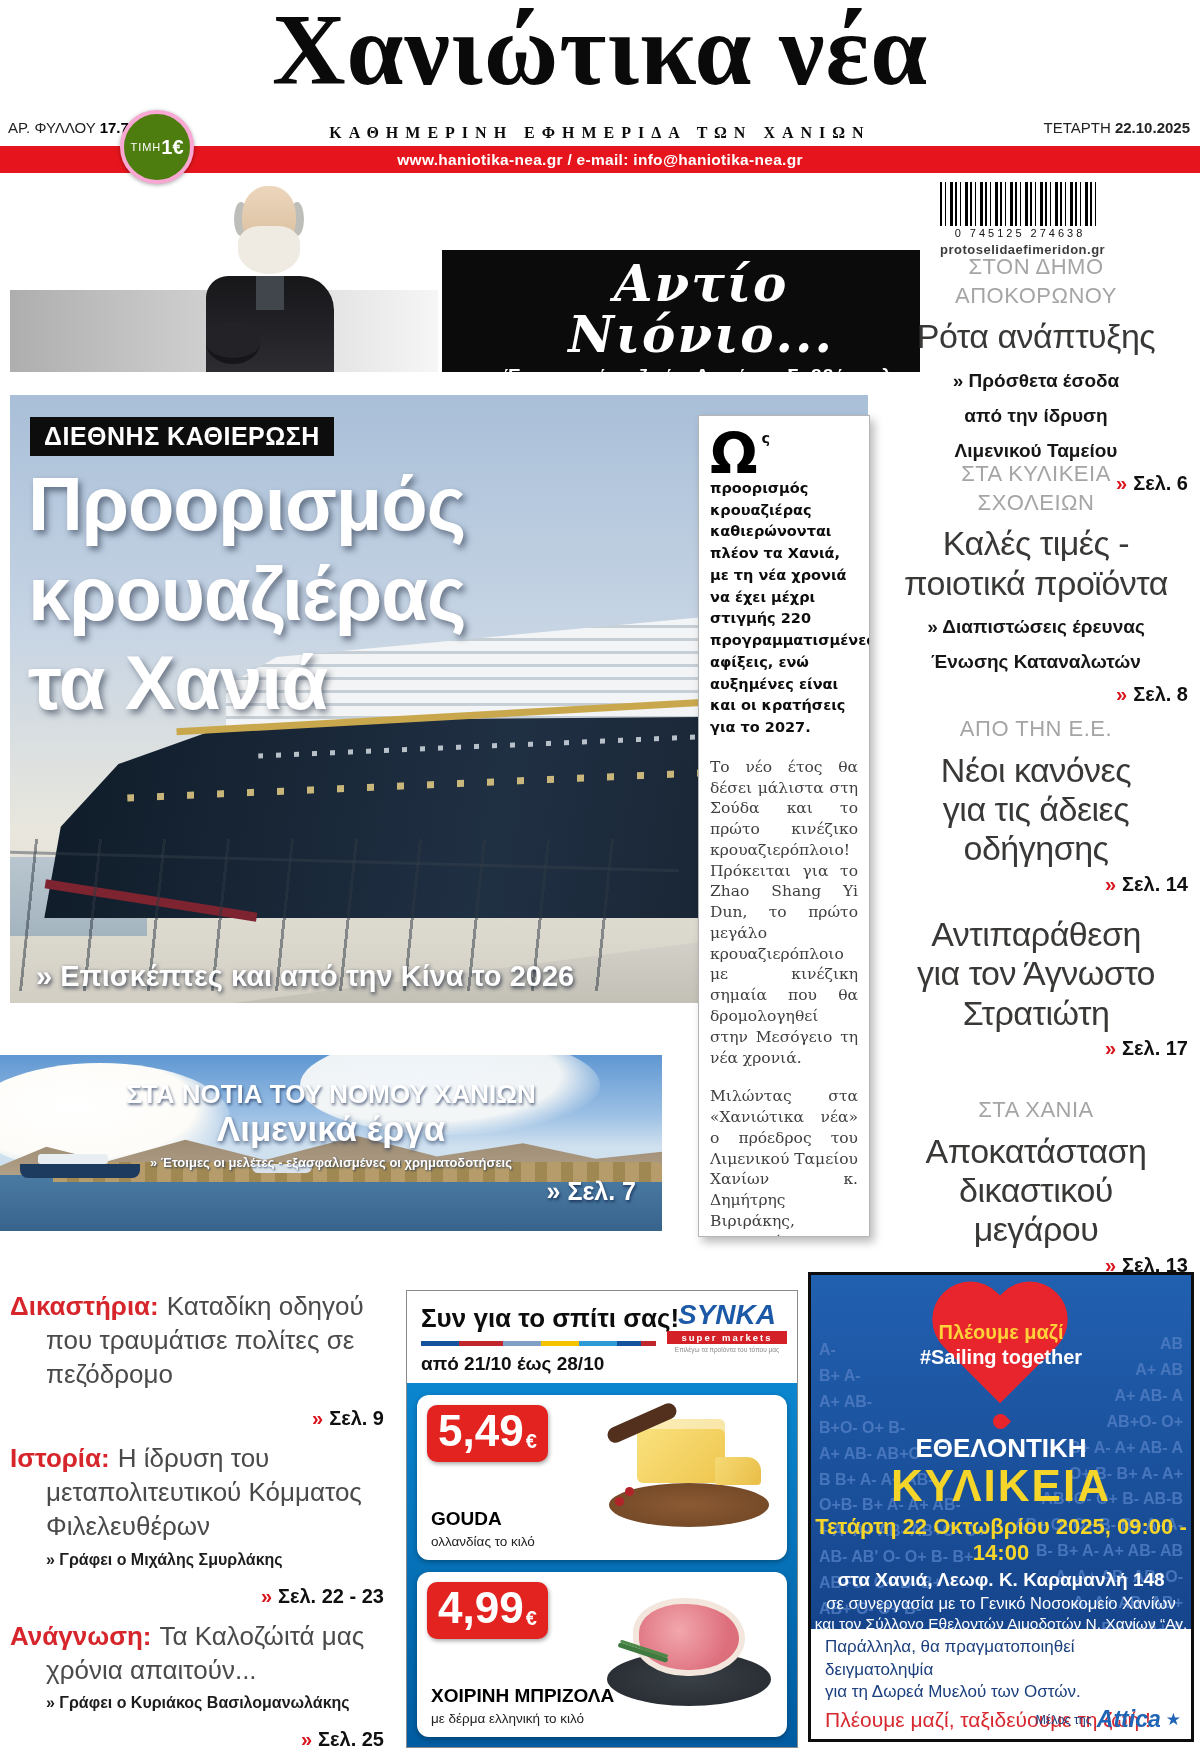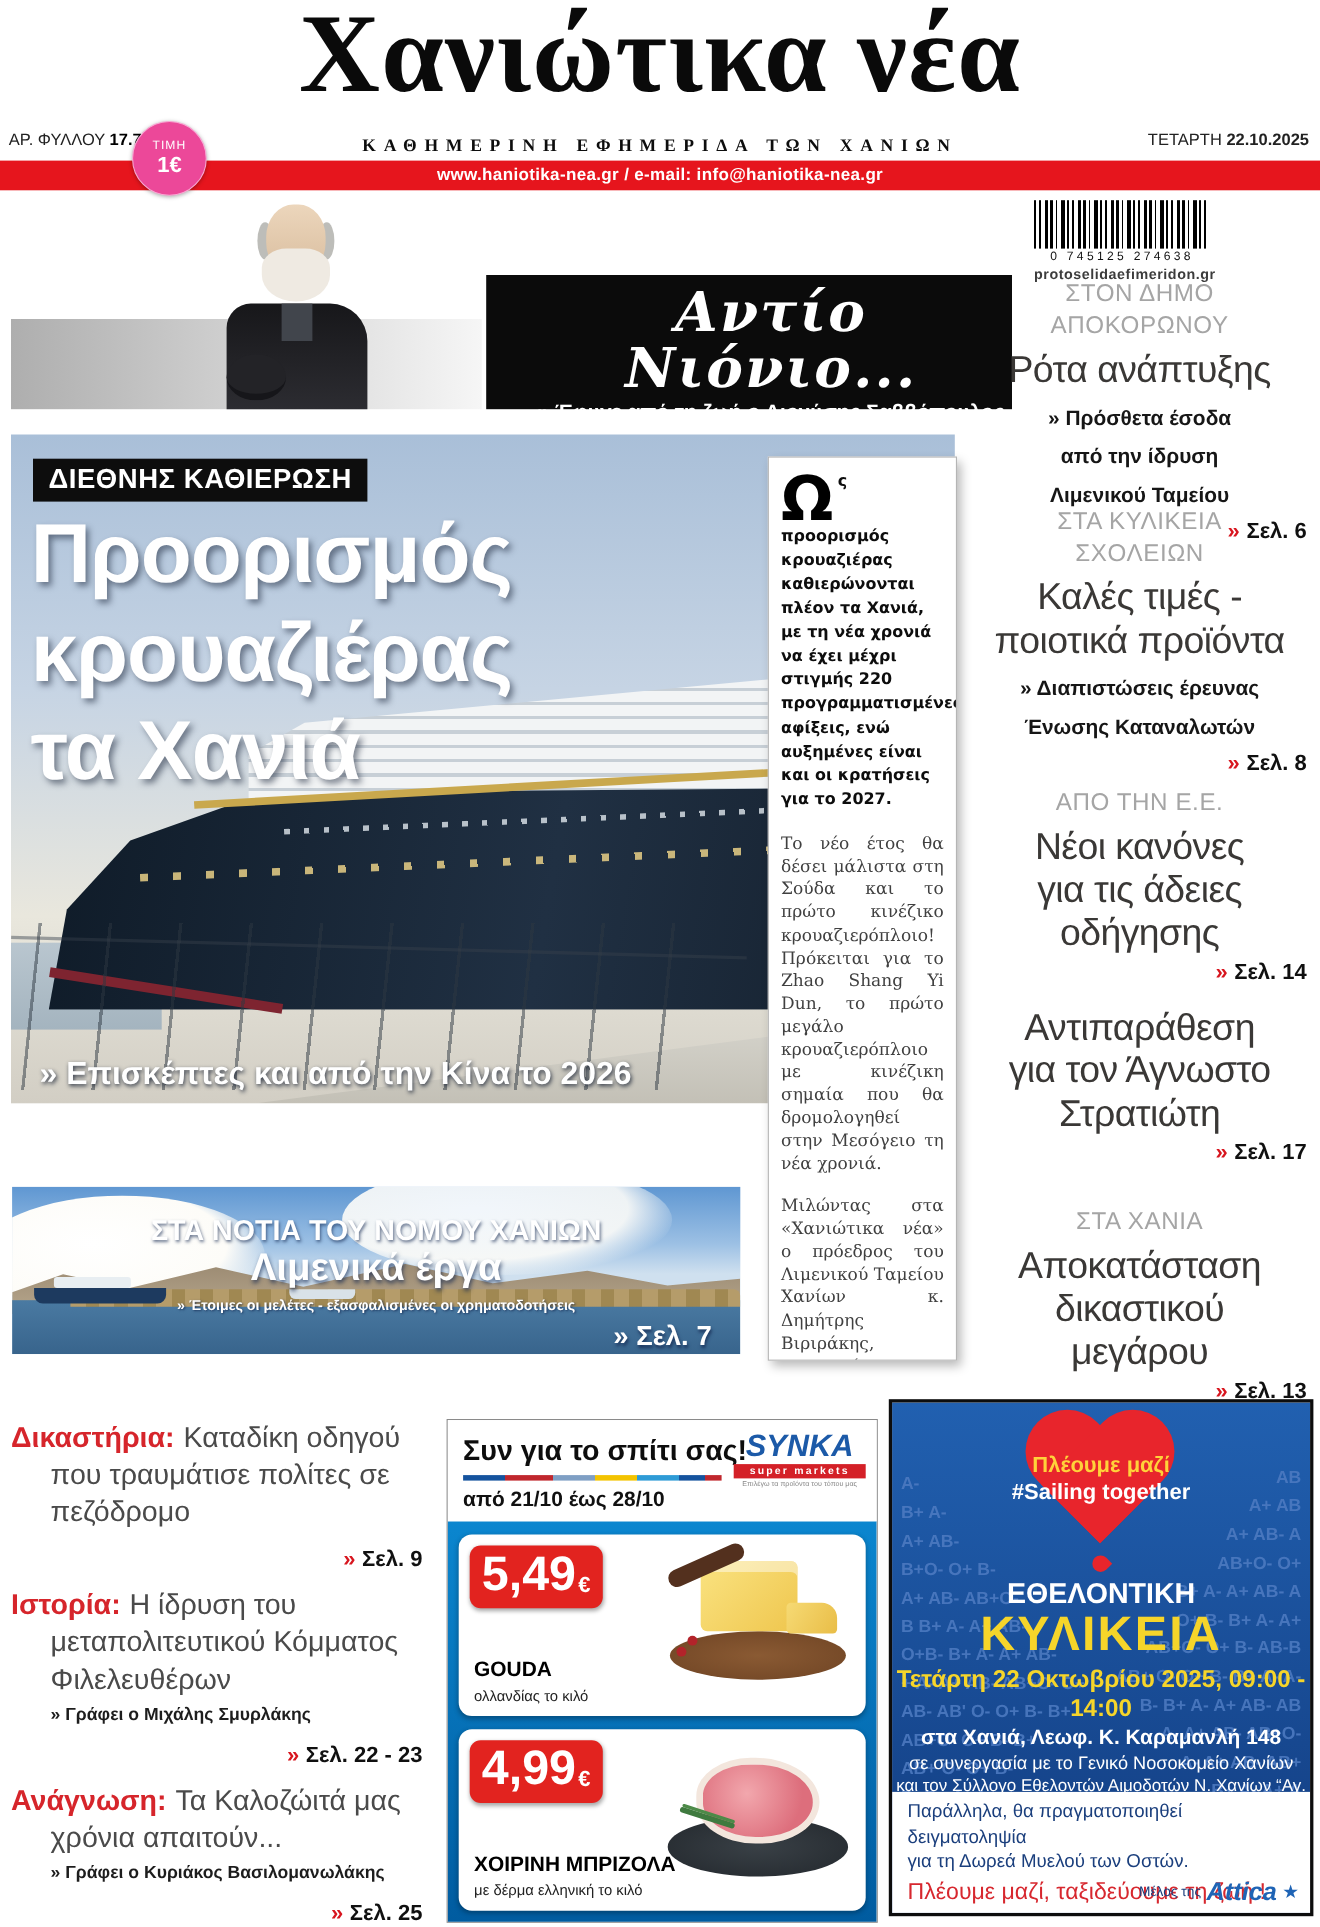--- a/index.html
+++ b/index.html
@@ -13,21 +13,21 @@
     font-family:"Liberation Serif",serif;font-weight:700;font-size:102px;letter-spacing:1px;
     color:#0a0a0a;line-height:1.1;}
   #mh-issue{position:absolute;left:8px;top:119px;font-size:15px;color:#222;}
   #mh-issue b{color:#000;}
   #mh-sub{position:absolute;left:230px;right:230px;top:124px;text-align:center;
     font-family:"Liberation Serif",serif;font-weight:700;font-size:16px;letter-spacing:7px;color:#0d0d0d;}
   #mh-date{position:absolute;right:10px;top:119px;font-size:15px;color:#222;}
   #mh-bar{position:absolute;left:0;right:0;top:146px;height:27px;background:#e6151d;color:#fff;
     font-weight:700;font-size:15.5px;text-align:center;line-height:27px;letter-spacing:.3px;}
   #mh-price{position:absolute;left:120px;top:110px;width:66px;height:66px;border-radius:50%;
-    background:#ec4899;border:1px solid #f9a8d4;z-index:6;color:#fff;display:flex;flex-direction:column;
+    background:#4d7c0f;border:4px solid #f9a8d4;z-index:6;color:#fff;display:flex;flex-direction:row;
     align-items:center;justify-content:center;box-shadow:0 1px 4px rgba(0,0,0,.35);}
   #mh-price .pl{font-size:11px;letter-spacing:1px;}
   #mh-price .pv{font-size:20px;font-weight:700;margin-top:1px;}
 
   
   #banner{position:absolute;left:10px;top:180px;width:860px;height:192px;background:#fff;}
   #banner-band{position:absolute;left:0;top:110px;width:428px;height:82px;
     background:linear-gradient(90deg,#aeaeae,#f6f6f6);}
   #ob-box{position:absolute;left:432px;top:70px;right:-50px;bottom:0;background:#0b0b0b;color:#fff;padding-top:8px;}
   #ob-title{font-family:"DejaVu Serif",serif;font-style:italic;font-weight:700;font-size:50px;
@@ -98,22 +98,22 @@
     border:1px solid #b5b5b5;box-shadow:4px 5px 9px rgba(0,0,0,.28);padding:12px 11px;z-index:8;
     box-sizing:border-box;overflow:hidden;}
   #article .dropcap{float:left;font-size:56px;line-height:.8;font-weight:800;
     font-family:"DejaVu Sans",sans-serif;margin:5px 4px 0 0;color:#000;}
   #article .intro{font-family:"DejaVu Sans",sans-serif;font-weight:700;font-size:14.5px;line-height:1.5;
     text-align:justify;color:#0d0d0d;}
   #article .bodytxt{font-family:"DejaVu Serif",serif;font-size:15.5px;line-height:1.34;text-align:justify;
     color:#404040;margin-top:18px;}
 
   
-  #strip{position:absolute;left:11px;top:1055px;width:662px;height:152px;overflow:hidden;
-    background:linear-gradient(180deg,#5f97d2 0%,#9cc0e4 34%,#cfe0ef 52%);margin-top:24px;}
+  #strip{position:absolute;left:0;top:1055px;width:662px;height:176px;overflow:hidden;
+    background:linear-gradient(180deg,#5f97d2 0%,#9cc0e4 34%,#cfe0ef 52%);}
   .cloud{position:absolute;background:radial-gradient(ellipse at 40% 40%,#fff 0%,#fdfcf8 55%,rgba(255,255,255,0) 75%);
     border-radius:50%;}
   #cloud1{left:-30px;top:8px;width:260px;height:110px;}
   #cloud2{left:300px;top:-20px;width:300px;height:100px;opacity:.9;}
   #mountains{position:absolute;left:0;right:0;top:42%;height:34%;
     background:linear-gradient(#98876f,#b7a78d);
     clip-path:polygon(0 62%,7% 30%,16% 55%,28% 18%,40% 52%,54% 12%,66% 46%,79% 24%,90% 50%,100% 38%,100% 100%,0 100%);}
   #sea2{position:absolute;left:0;right:0;bottom:0;height:32%;background:linear-gradient(#4a7aa2,#38648c);}
   #breakwater{position:absolute;left:8%;right:0;bottom:28%;height:11%;border-radius:6px 6px 0 0;
     background:repeating-linear-gradient(90deg,#b59c6a 0 14px,#a08852 14px 26px);}

